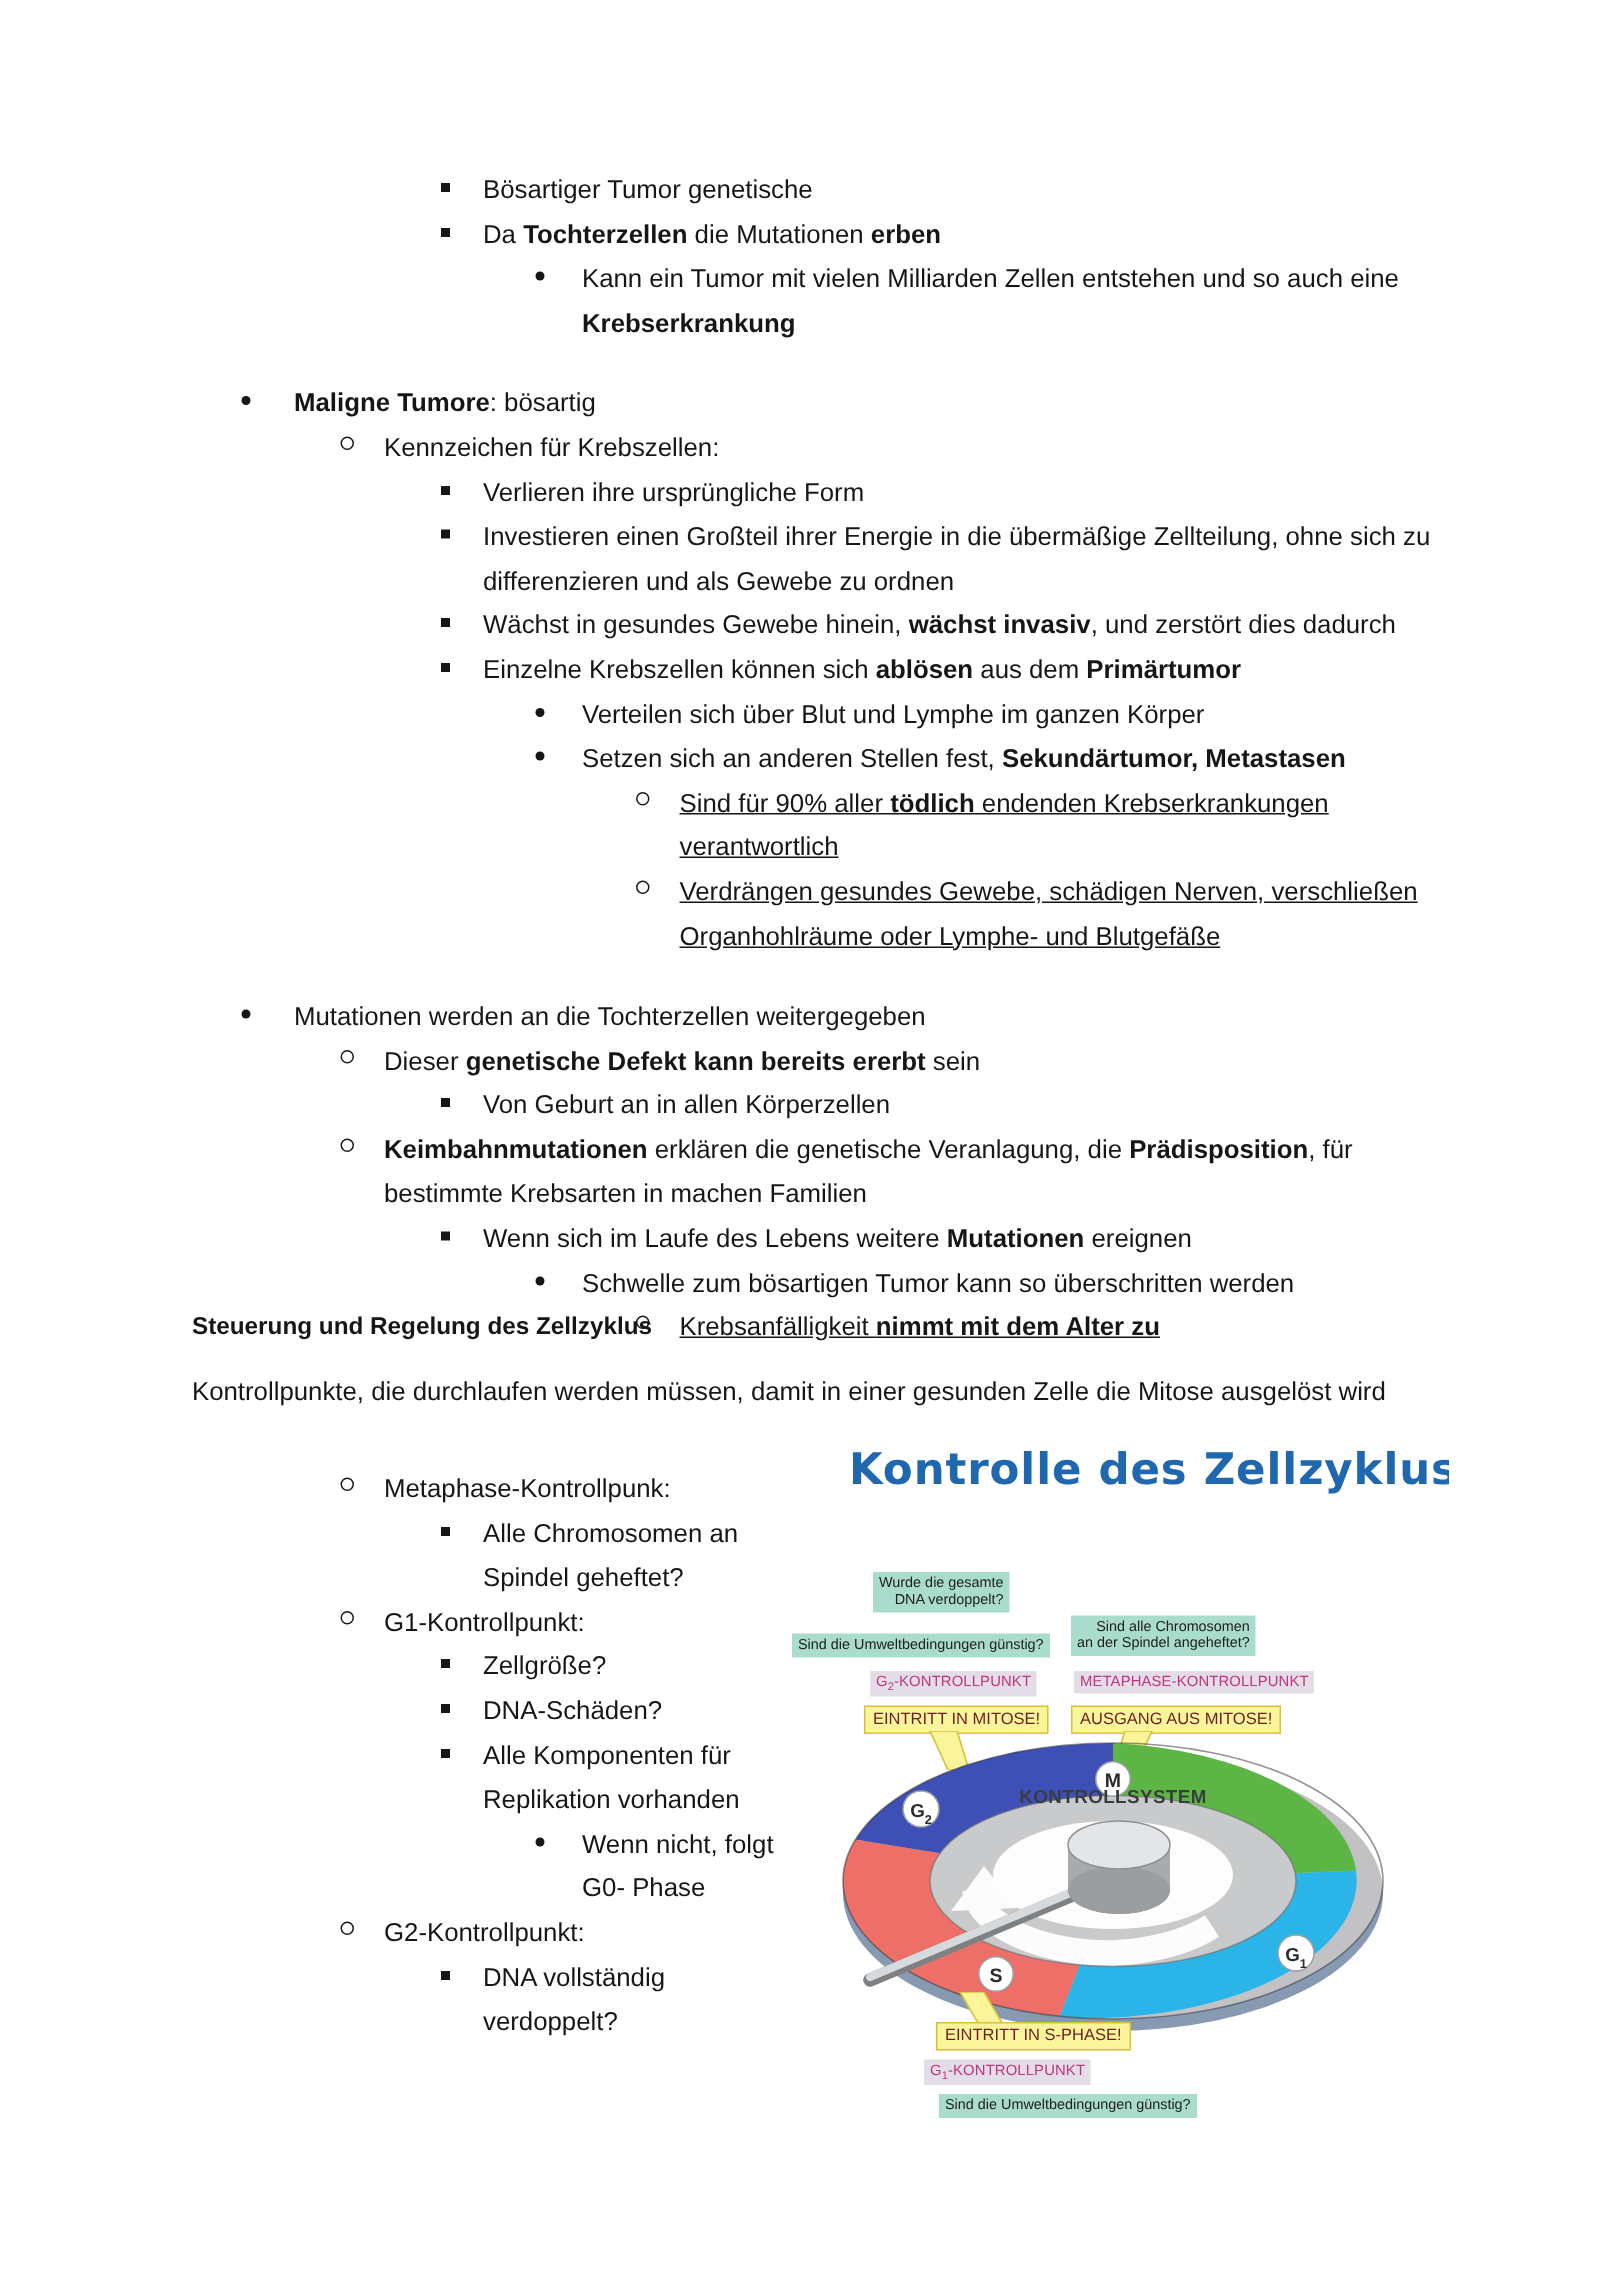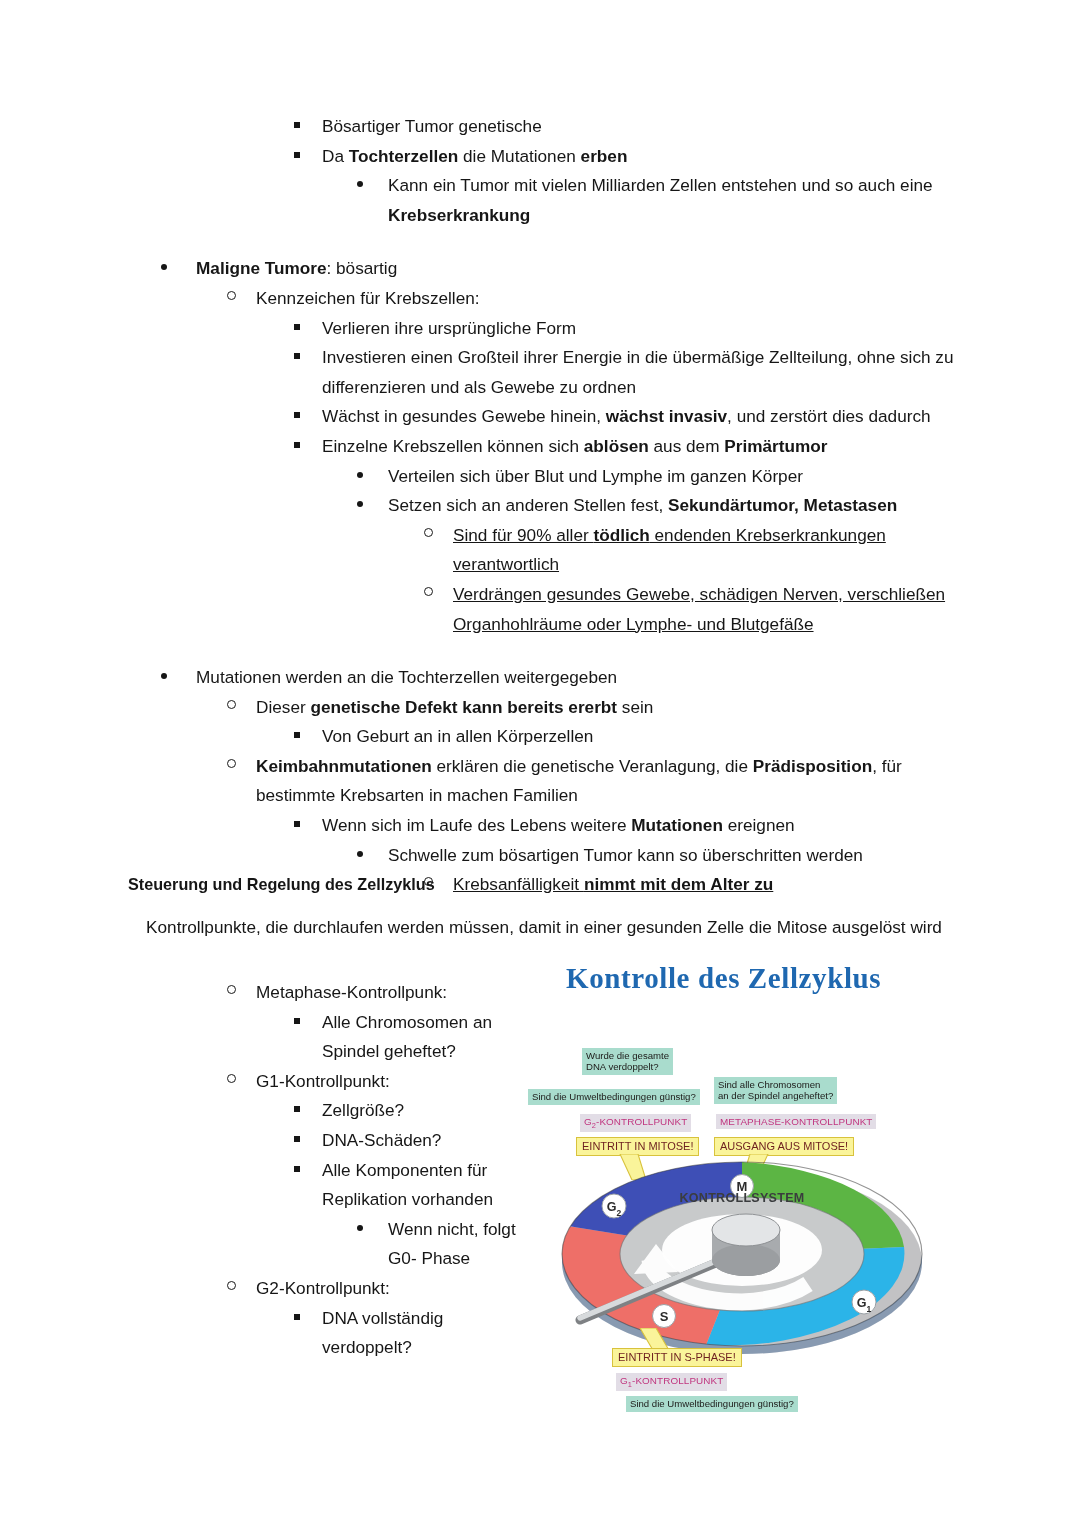--- a/index.html
+++ b/index.html
@@ -107,21 +107,20 @@
     color: #161616;
   }
   .sec-para {
     position: absolute;
     left: 128px;
     top: 913px;
     width: 832px;
     font-size: 17.2px;
     line-height: 29.4px;
     color: #161616;
-    text-align: center;
   }
 
   
   .figure {
     position: absolute;
     left: 528px;
     top: 956px;
     width: 432px;
     height: 460px;
   }
@@ -137,20 +136,21 @@
     font-family: "DejaVu Sans", sans-serif;
     overflow: hidden;
     width: 400px;
   }
 
   .lbl {
     position: absolute;
     font-family: "Liberation Sans", sans-serif;
     line-height: 1.18;
     white-space: pre-line;
+    text-align: right;
   }
   .lbl-q {
     background: #a9dccd;
     color: #20201e;
     font-size: 9.6px;
     padding: 2px 4px 2.5px 4px;
   }
   .lbl-cp {
     background: #e2dde6;
     color: #c0357f;
@@ -305,21 +305,21 @@
         <span class="txt">G2-Kontrollpunkt:</span>
       </div>
       <div class="li lvl3 b-square">
         <span class="bullet"></span>
         <span class="txt">DNA vollständig verdoppelt?</span>
       </div>
     </div>
 
   <div class="figure">
 
-    <div class="fig-title" style="color: rgb(31, 104, 176); font-family: Liberation Serif, serif;">Kontrolle des Zellzyklus</div>
+    <div class="fig-title" style="color: rgb(31, 104, 176);">Kontrolle des Zellzyklus</div>
 
     <div class="lbl lbl-q" style="left: 54px; top: 92px; background: rgb(169, 220, 205);">Wurde die gesamte
 DNA verdoppelt?</div>
 
     <div class="lbl lbl-q" style="left: 186px; top: 121px; max-width: 164px; background: rgb(169, 220, 205);">Sind alle Chromosomen
 an der Spindel angeheftet?</div>
 
     <div class="lbl lbl-q" style="left: 0px; top: 133px; background: rgb(169, 220, 205);">Sind die Umweltbedingungen günstig?</div>
 
     <div class="lbl lbl-cp" style="left: 52px; top: 158px; background: rgb(226, 221, 230); color: rgb(192, 53, 127);"><span>G<sub>2</sub>-KONTROLLPUNKT</span></div>
@@ -403,21 +403,21 @@
         </g>
 
         <text x="196" y="50" text-anchor="middle" font-family="Liberation Sans, sans-serif" font-size="12.5" font-weight="bold" fill="#3a3c3e" letter-spacing="0.3" id="lbl-center">KONTROLLSYSTEM</text>
       </svg>
     </div>
 
     <svg class="wedge" style="left:0; top:372px;" width="432" height="24">
       <polygon points="112,0 128,0 142,24 126,24" fill="#faf49a" stroke="#d8c23c" stroke-width="1.1"></polygon>
     </svg>
 
-    <div class="lbl lbl-call" style="left: 84px; top: 392px; background: rgb(250, 244, 154); border-color: rgb(216, 194, 60); color: rgb(109, 31, 31);">EINTRITT IN S-PHASE!</div>
+    <div class="lbl lbl-call" style="left: 96px; top: 392px; background: rgb(250, 244, 154); border-color: rgb(216, 194, 60); color: rgb(109, 31, 31);">EINTRITT IN S-PHASE!</div>
 
     <div class="lbl lbl-cp" style="left: 88px; top: 417px; background: rgb(226, 221, 230); color: rgb(192, 53, 127);"><span>G<sub>1</sub>-KONTROLLPUNKT</span></div>
 
     <div class="lbl lbl-q" style="left: 98px; top: 440px; background: rgb(169, 220, 205);">Sind die Umweltbedingungen günstig?</div>
 
   </div>
 
 </div>
 
 </body></html>

